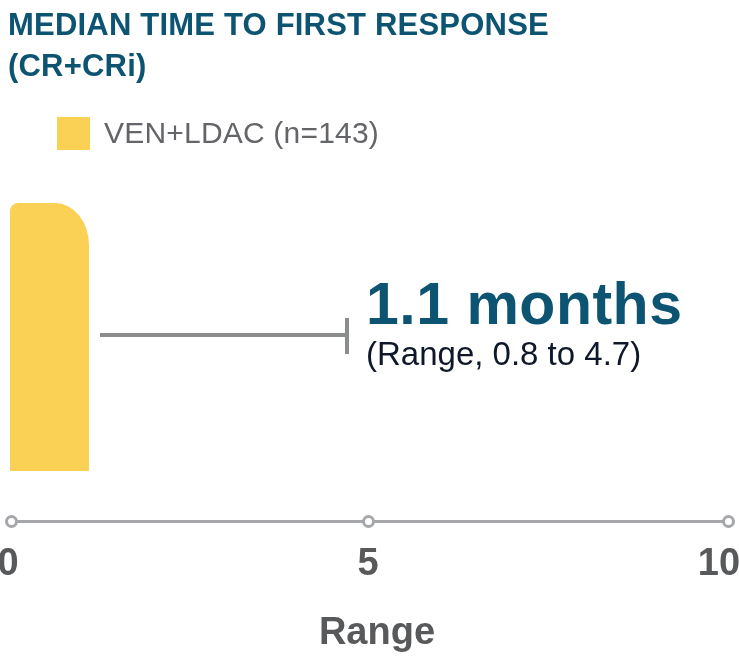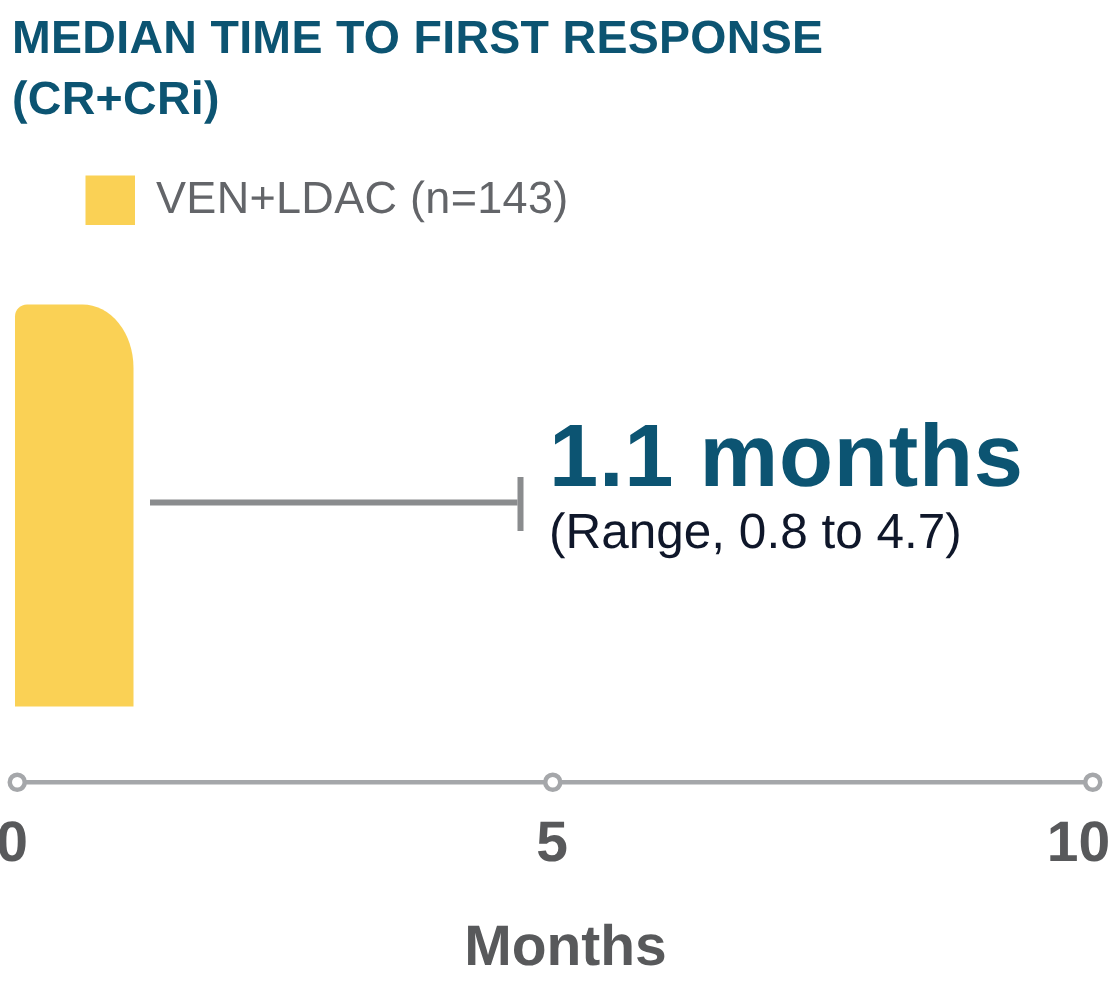--- a/index.html
+++ b/index.html
@@ -159,15 +159,15 @@
 
   <div class="axis-line"></div>
   <span class="axis-dot dot-0"></span>
   <span class="axis-dot dot-5"></span>
   <span class="axis-dot dot-10"></span>
 
   <div class="tick tick-0">0</div>
   <div class="tick tick-5">5</div>
   <div class="tick tick-10">10</div>
 
-  <div class="axis-label">Months</div>
+  <div class="axis-label">Range</div>
 
 </div>
 
 </body></html>

